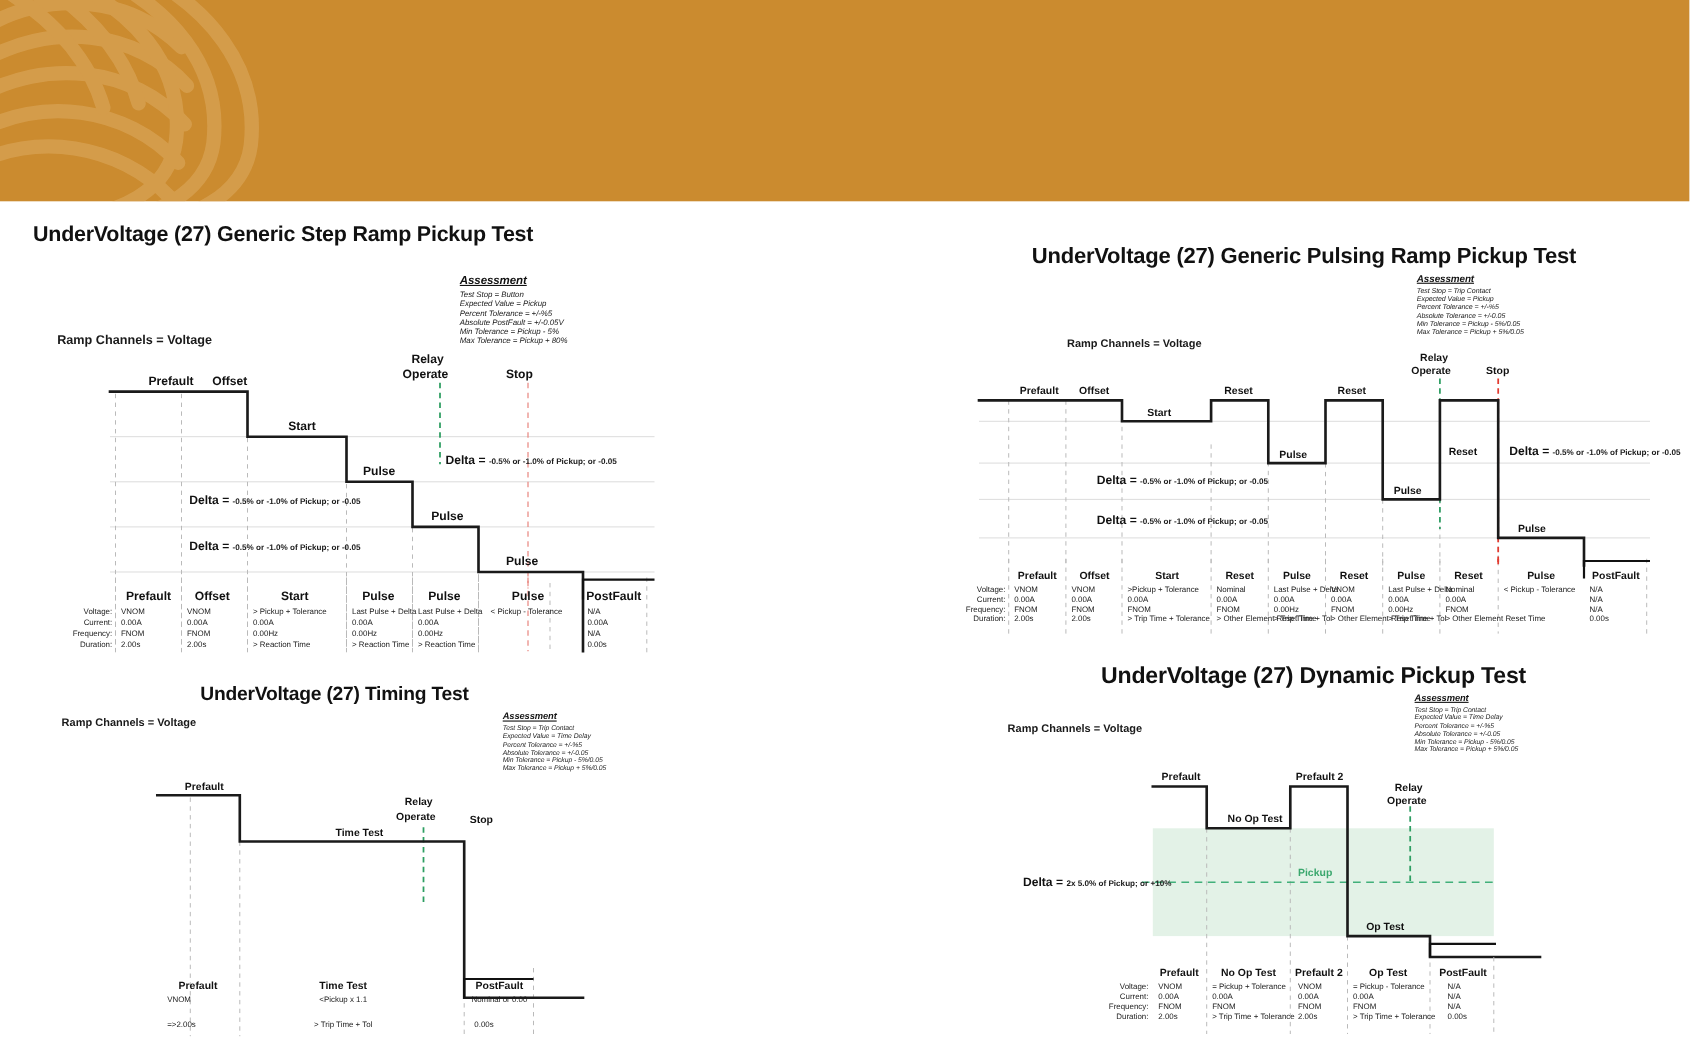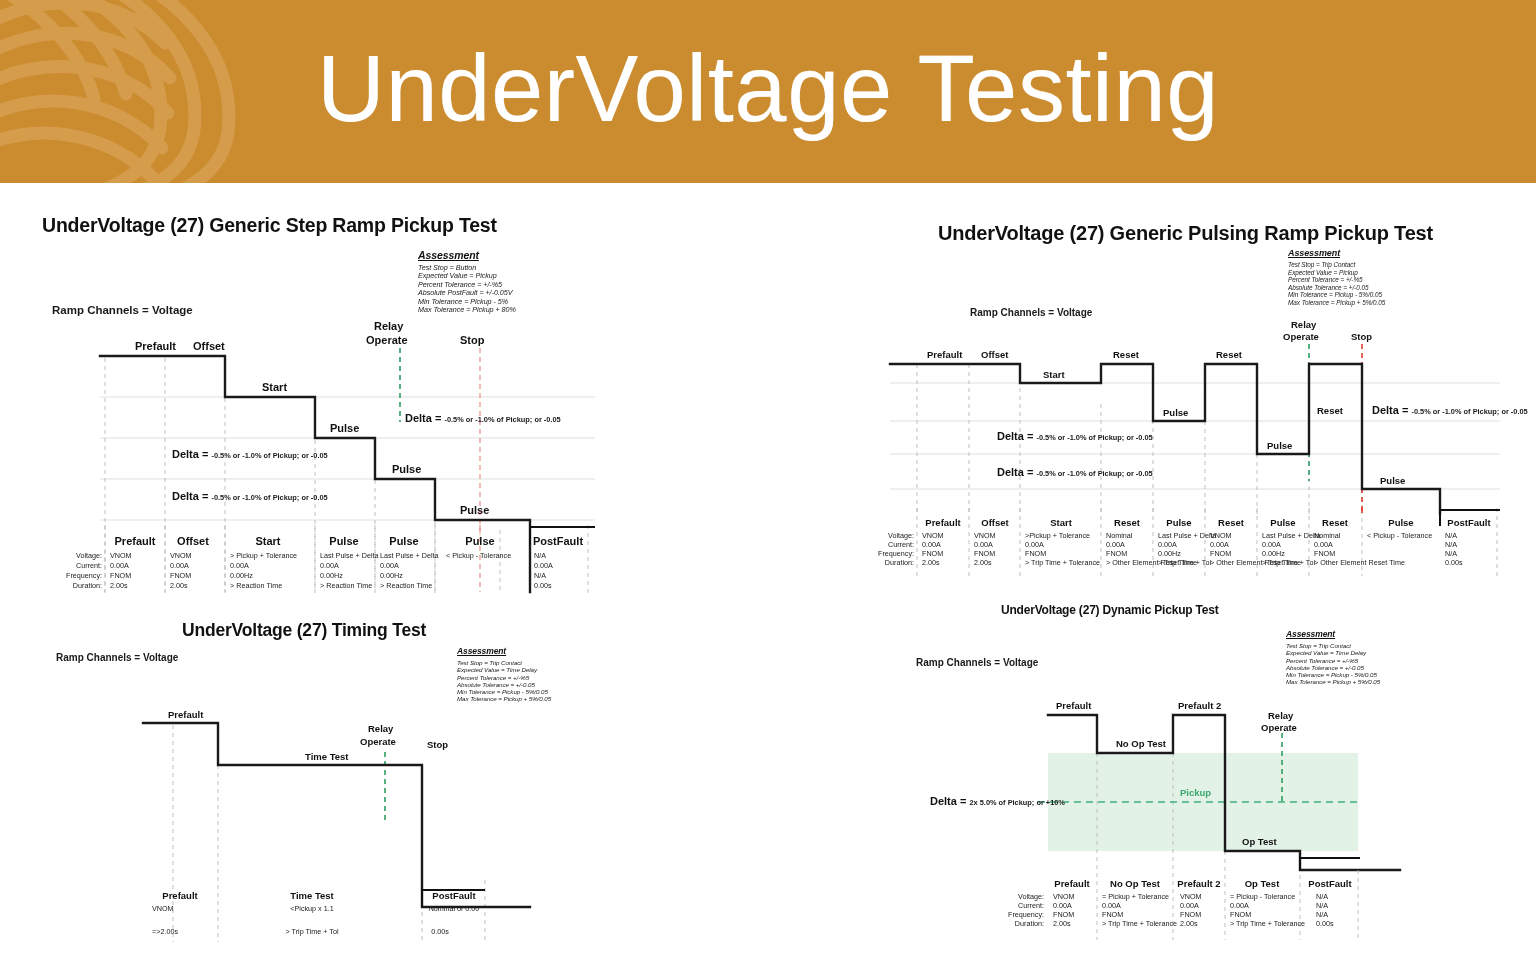--- a/index.html
+++ b/index.html
@@ -65,24 +65,23 @@
       <path d="M-10 100 C 50 65, 130 72, 178 125"></path>
       <path d="M-10 132 C 45 100, 125 108, 172 160"></path>
       <path d="M-14 162 C 40 132, 118 142, 165 192"></path>
       <path d="M60 -12 C 130 20, 178 70, 170 140 C 164 185, 120 208, 60 212"></path>
       <path d="M95 -14 C 165 18, 212 72, 204 142 C 198 188, 150 212, 90 216"></path>
       <path d="M130 -16 C 200 16, 246 74, 238 144 C 232 190, 184 214, 124 218"></path>
       <path d="M10 0 C 60 30, 92 68, 104 110"></path>
       <path d="M40 -8 C 92 24, 124 62, 136 106"></path>
     </g>
   </svg>
-  <div id="header-title">UnderVoltage Testing</div>
-</div>
-
-<div class="panel" style="left:42px;top:202px;margin-top:12px;">
+</div>
+
+<div class="panel" style="left:30px;top:202px;">
   <div class="panel-title" style="font-size:19.5px;">UnderVoltage (27) Generic Step Ramp Pickup Test</div>
 </div>
 
 <div class="ramp-label" style="position:absolute;left:52px;top:304px;">Ramp Channels = Voltage</div>
 
 <div class="assess" style="left:418px;top:249px;">
   <div class="assess-h">Assessment</div>
   <div class="assess-l">Test Stop = Button</div>
   <div class="assess-l">Expected Value = Pickup</div>
   <div class="assess-l">Percent Tolerance = +/-%5</div>
@@ -354,21 +353,21 @@
   <text class="td" x="22" y="211">VNOM</text>
   <text class="td-c" x="182" y="211">&lt;Pickup x 1.1</text>
   <text class="td-c" x="324" y="211">Nominal or 0.00</text>
   <text class="td" x="22" y="234">=&gt;2.00s</text>
   <text class="td-c" x="182" y="234">&gt; Trip Time + Tol</text>
   <text class="td-c" x="310" y="234">0.00s</text>
 </svg>
 </div>
 
 <div class="panel" style="left:1001px;top:603px;">
-  <div class="panel-title" style="font-size:12px;">UnderVoltage (27) Dynamic Pickup Test</div>
+  <div class="panel-title" style="font-size:21px;">UnderVoltage (27) Dynamic Pickup Test</div>
 </div>
 
 <div class="ramp-label" style="position:absolute;left:916px;top:657px;font-size:10px;">Ramp Channels = Voltage</div>
 
 <div class="assess" style="left:1286px;top:629px;">
   <div class="assess-h" style="font-size:8.5px;">Assessment</div>
   <div class="assess-l" style="font-size:6.2px;line-height:7.3px;">Test Stop = Trip Contact</div>
   <div class="assess-l" style="font-size:6.2px;line-height:7.3px;">Expected Value = Time Delay</div>
   <div class="assess-l" style="font-size:6.2px;line-height:7.3px;">Percent Tolerance = +/-%5</div>
   <div class="assess-l" style="font-size:6.2px;line-height:7.3px;">Absolute Tolerance = +/-0.05</div>

